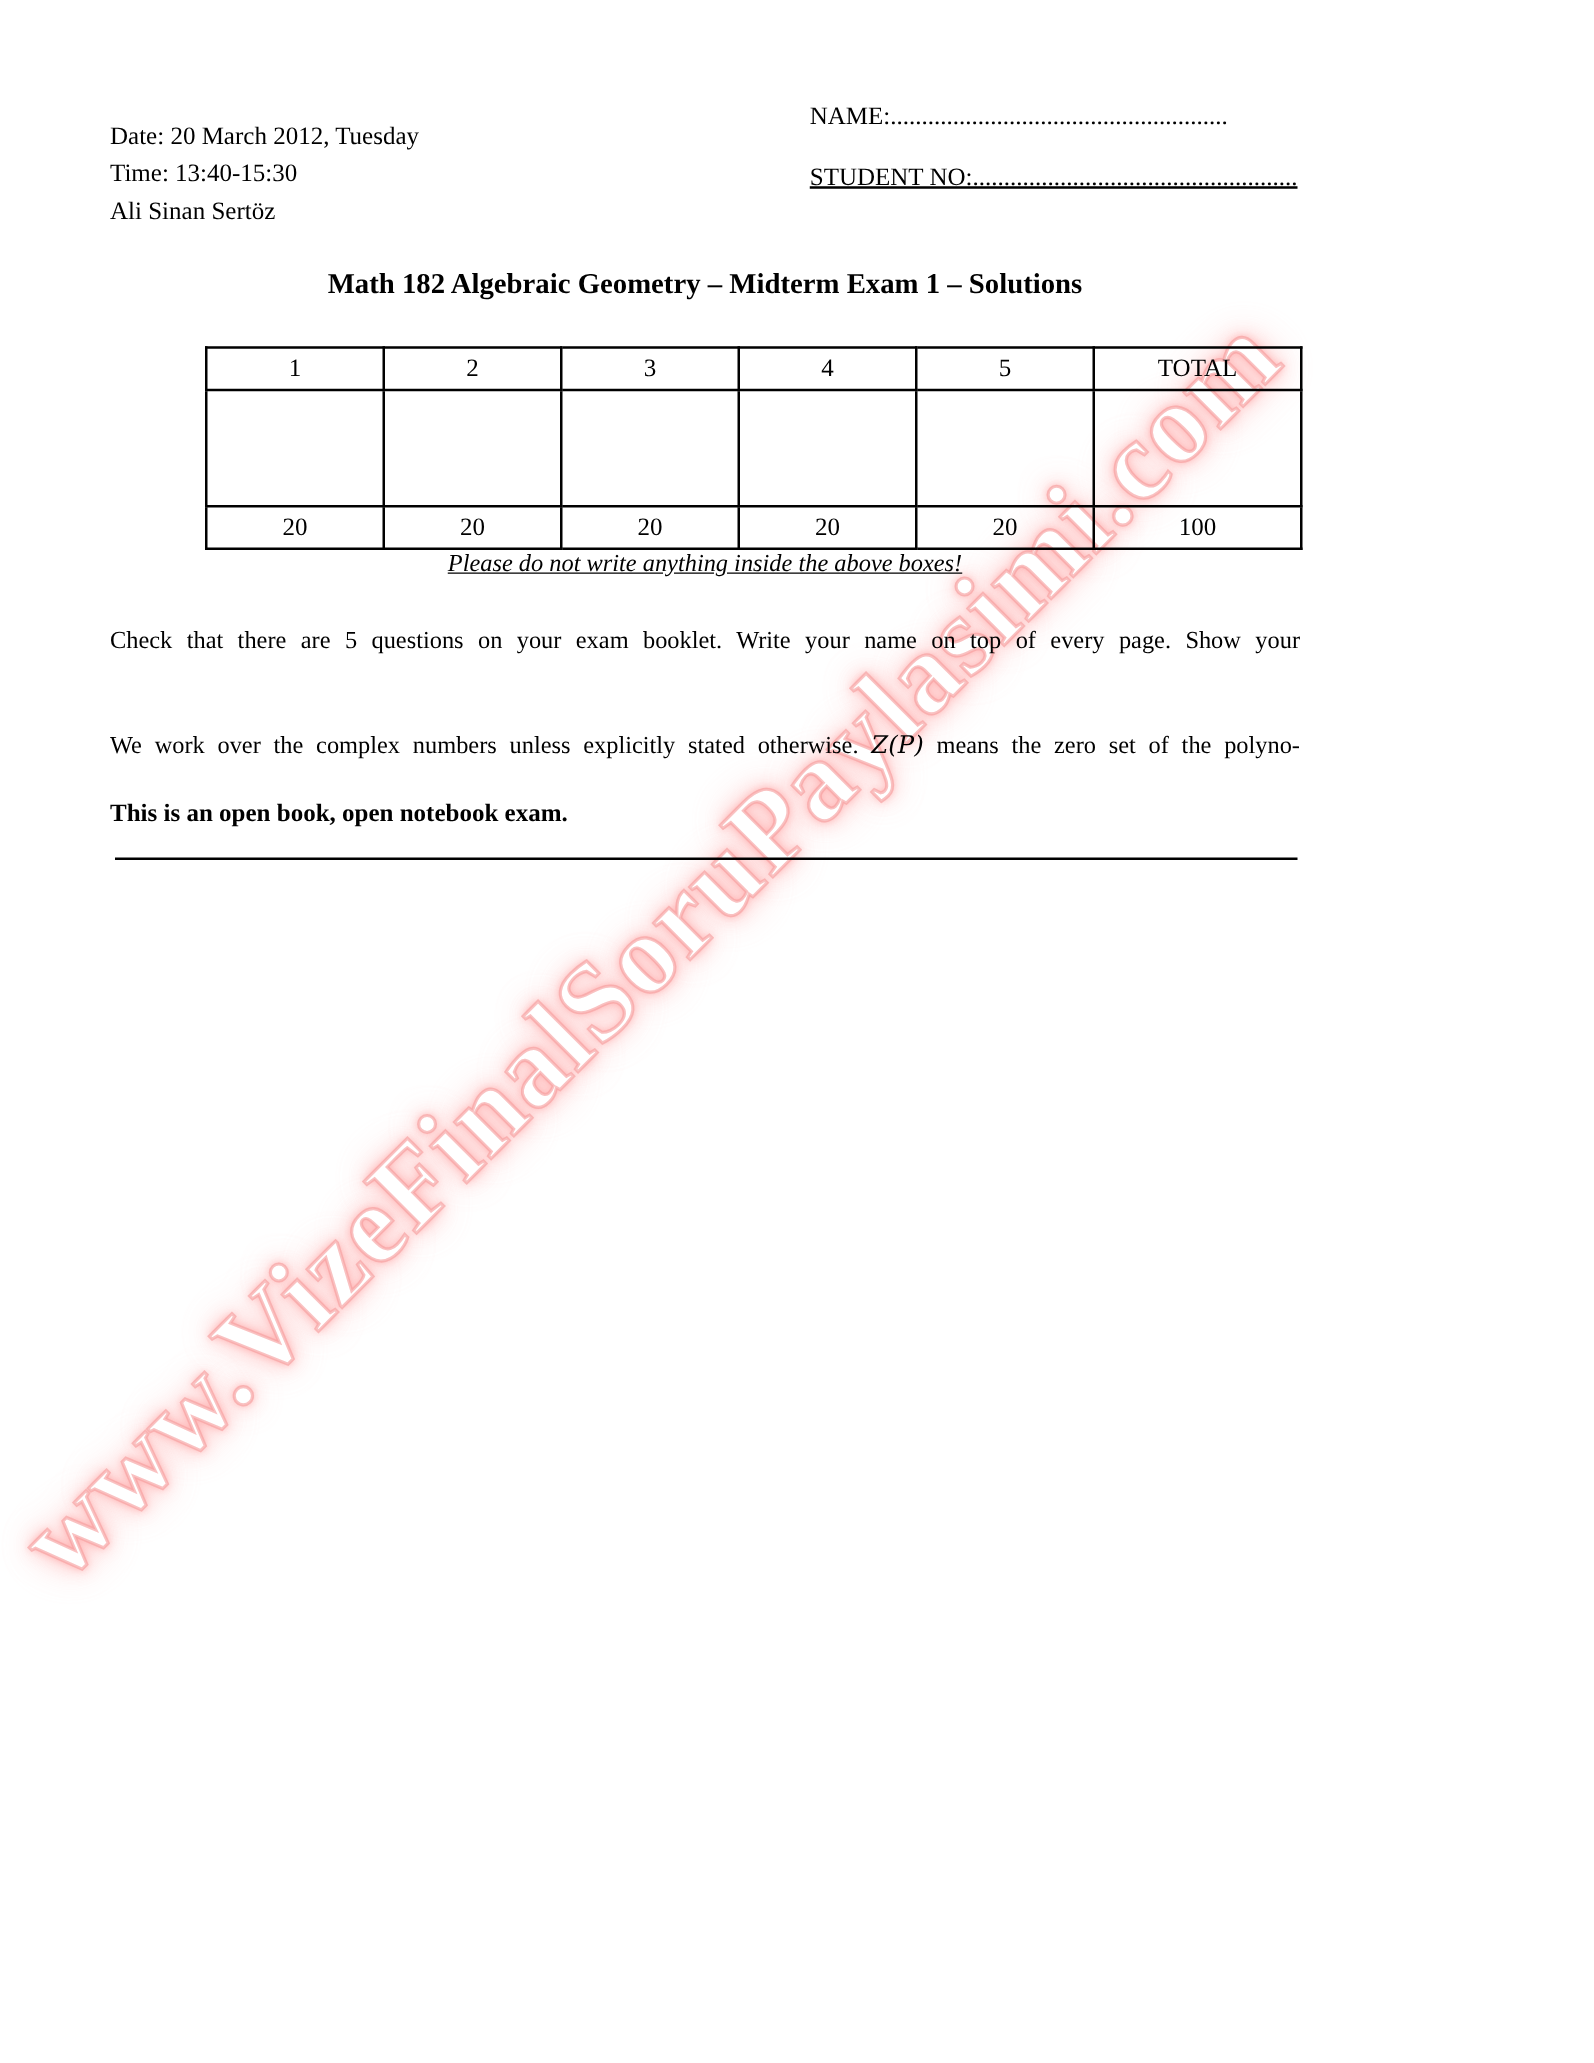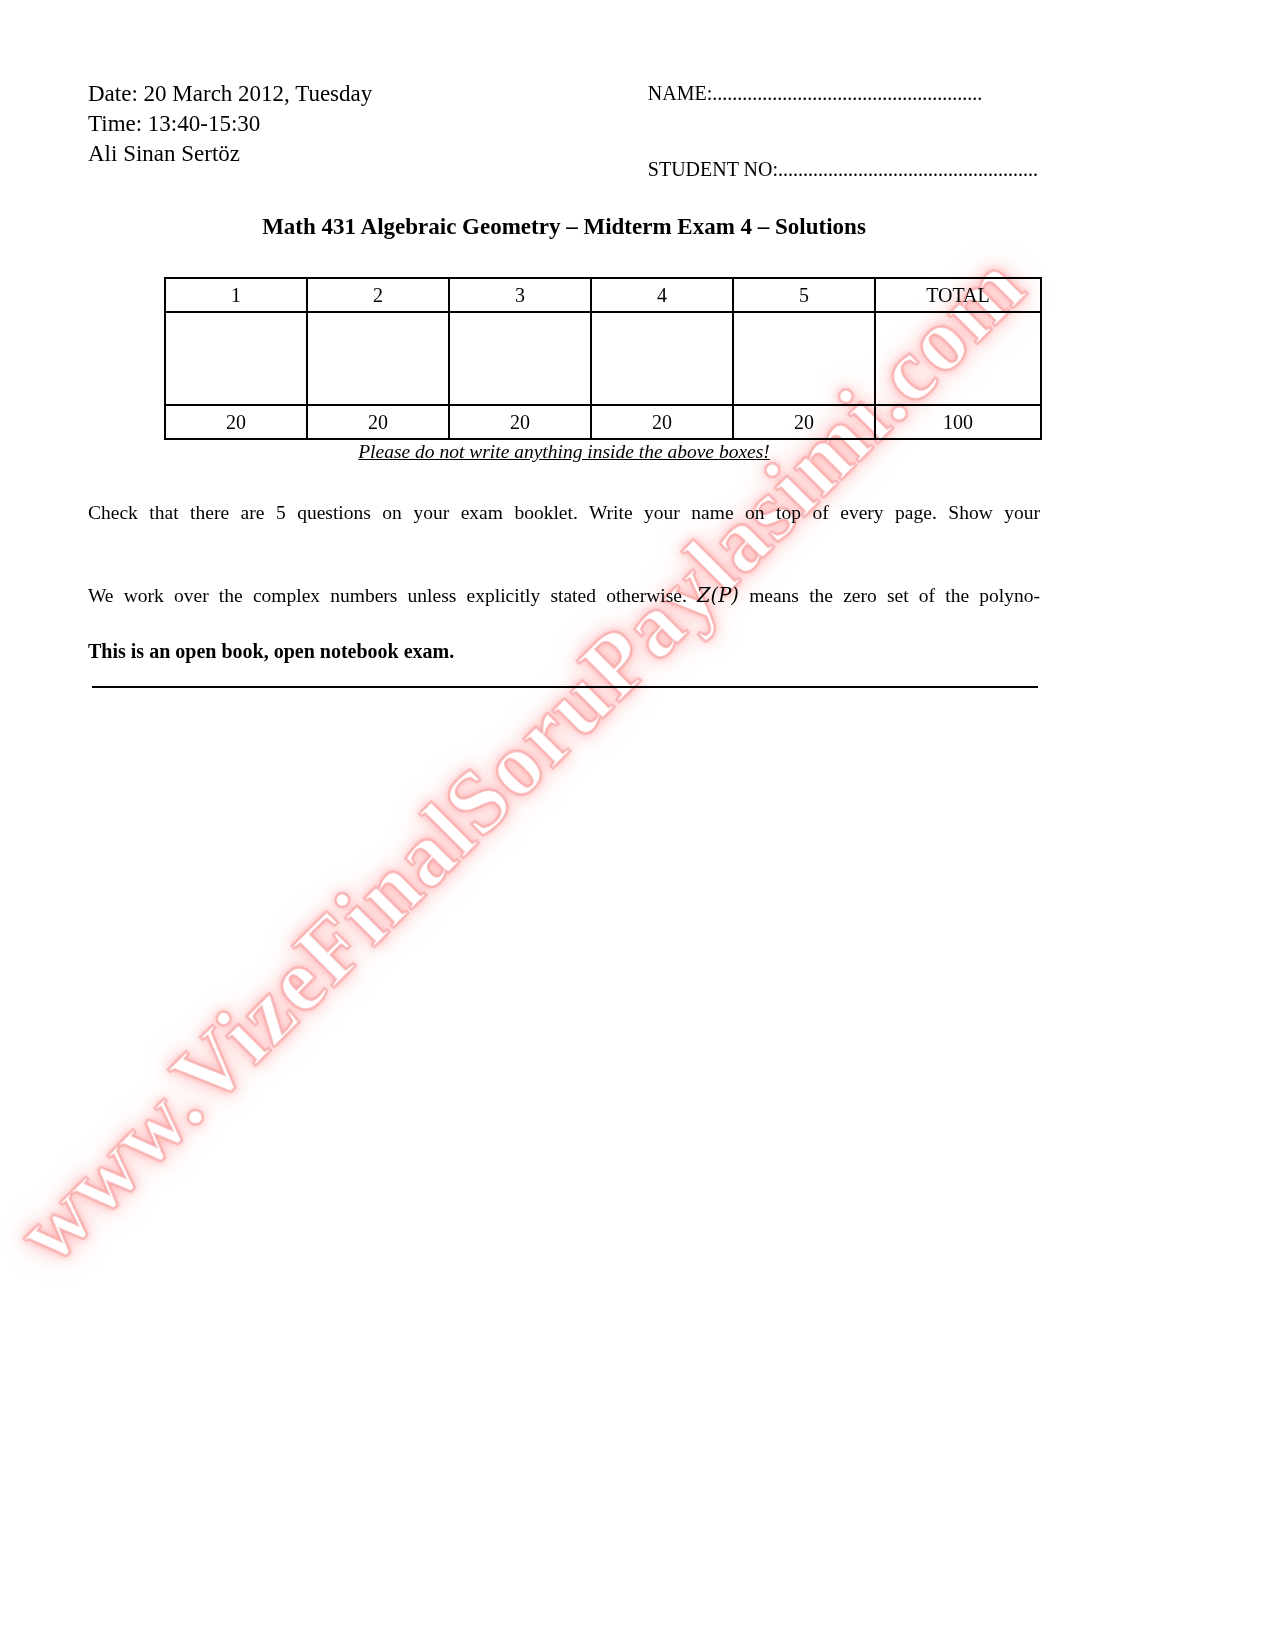--- a/index.html
+++ b/index.html
@@ -33,33 +33,33 @@
       0 0 40px rgba(255, 215, 215, 0.6);
     z-index: 0;
   }
 
   .content { position: relative; z-index: 1; }
 
   
   .header-left {
     position: absolute;
     left: 88px;
-    top: 79px;
-    font-size: 23px;
+    top: 94px;
+    font-size: 20px;
     line-height: 30px;
   }
   .header-right {
     position: absolute;
     right: 237px;
     top: 78px;
     font-size: 20px;
     line-height: 30px;
     text-align: left;
   }
-  .header-right .row2 { margin-top: 46px; }
+  .header-right .row2 { margin-top: 19px; text-decoration: underline; }
 
   
   .exam-title {
     position: absolute;
     left: 88px;
     top: 214px;
     width: 952px;
     text-align: center;
     font-weight: bold;
     font-size: 23px;
@@ -137,21 +137,21 @@
       <div>Date: 20 March 2012, Tuesday</div>
       <div>Time: 13:40-15:30</div>
       <div>Ali Sinan Sertöz</div>
     </div>
 
     <div class="header-right">
       <div class="row1">NAME:......................................................</div>
       <div class="row2">STUDENT NO:....................................................</div>
     </div>
 
-    <div class="exam-title">Math 431 Algebraic Geometry – Midterm Exam 4 – Solutions</div>
+    <div class="exam-title">Math 182 Algebraic Geometry – Midterm Exam 1 – Solutions</div>
 
     <table class="score-table">
       <tbody>
           <tr class="hdr">
         <td class="c">1</td>
         <td class="c">2</td>
         <td class="c">3</td>
         <td class="c">4</td>
         <td class="c">5</td>
         <td class="ct">TOTAL</td>

